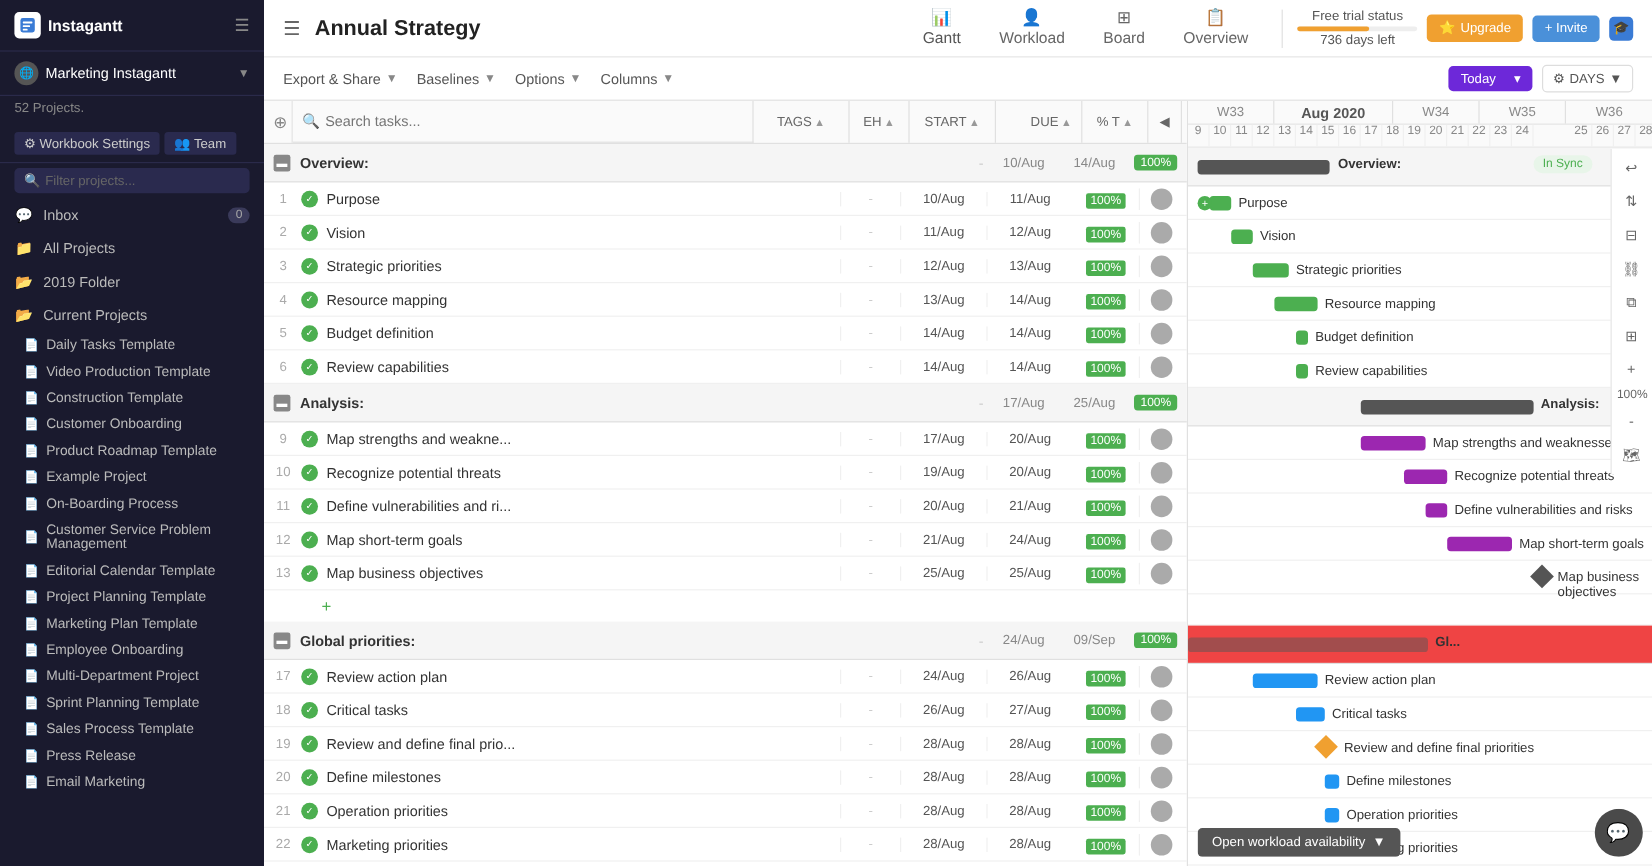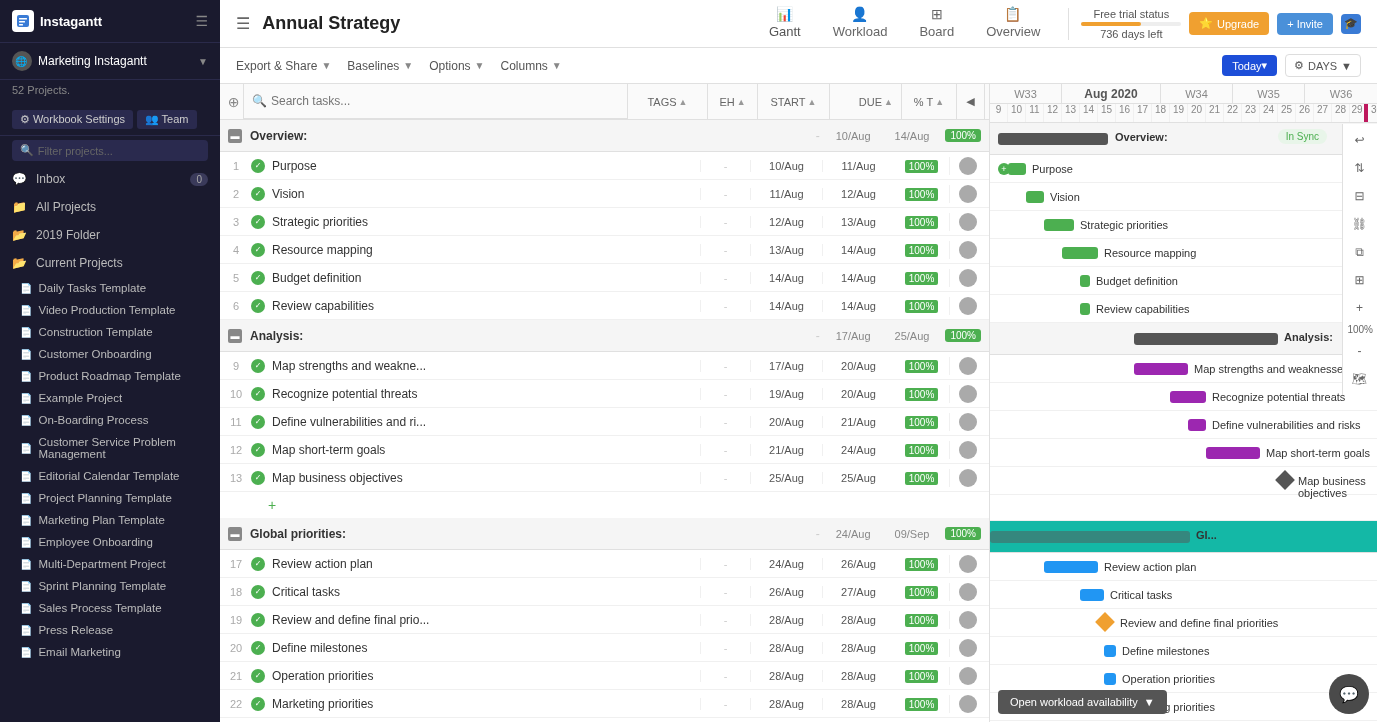--- a/index.html
+++ b/index.html
@@ -87,21 +87,21 @@
     .pct-green { background: #4caf50; color: #fff; font-size: 10px; padding: 1px 4px; border-radius: 2px; }
     .task-avatar { width: 36px; display: flex; align-items: center; justify-content: center; border-left: 1px solid #f0f0f0; }
     .avatar-circle { width: 18px; height: 18px; background: #aaa; border-radius: 50%; }
     .add-row { height: 26px; display: flex; align-items: center; padding: 0 48px; cursor: pointer; }
     .add-plus { color: #4caf50; font-size: 14px; margin-right: 4px; }
 
     
     .gantt { flex: 1; display: flex; flex-direction: column; overflow: hidden; background: #fff; }
     .gantt-header { border-bottom: 1px solid #e0e0e0; }
 
-    .today-btn { background: #1d4ed8; color: #fff; border: none; border-radius: 4px; padding: 4px 10px; font-size: 11px; cursor: pointer; display: flex; align-items: center; gap: 0; }
+    .today-btn { background: #6d28d9; color: #fff; border: none; border-radius: 4px; padding: 4px 10px; font-size: 11px; cursor: pointer; display: flex; align-items: center; gap: 15px; }
     .days-btn { background: #fff; color: #555; border: 1px solid #ddd; border-radius: 4px; padding: 4px 8px; font-size: 11px; cursor: pointer; display: flex; align-items: center; gap: 4px; }
 
     .right-tools { position: absolute; right: 0; top: 40px; display: flex; flex-direction: column; gap: 4px; padding: 4px; background: #fff; border-left: 1px solid #e0e0e0; z-index: 10; }
     .tool-btn { width: 24px; height: 24px; display: flex; align-items: center; justify-content: center; color: #666; cursor: pointer; border-radius: 3px; }
     .zoom-pct { font-size: 10px; color: #666; text-align: center; }
 
     .workload-btn { position: absolute; bottom: 8px; left: 8px; background: #555; color: #fff; border: none; border-radius: 4px; padding: 6px 12px; font-size: 11px; cursor: pointer; display: flex; align-items: center; gap: 6px; }
 
     .chat-bubble { position: absolute; bottom: 8px; right: 8px; width: 40px; height: 40px; background: #4a4a4a; border-radius: 50%; display: flex; align-items: center; justify-content: center; color: #fff; cursor: pointer; font-size: 16px; }
 
@@ -651,21 +651,21 @@
           <div style="width:18px;min-width:18px;text-align:center;font-size:10px;color:#888;border-right:1px solid #f0f0f0;">15</div>
           <div style="width:18px;min-width:18px;text-align:center;font-size:10px;color:#888;border-right:1px solid #f0f0f0;">16</div>
           <div style="width:18px;min-width:18px;text-align:center;font-size:10px;color:#888;border-right:1px solid #f0f0f0;">17</div>
           <div style="width:18px;min-width:18px;text-align:center;font-size:10px;color:#888;border-right:1px solid #f0f0f0;">18</div>
           <div style="width:18px;min-width:18px;text-align:center;font-size:10px;color:#888;border-right:1px solid #f0f0f0;">19</div>
           <div style="width:18px;min-width:18px;text-align:center;font-size:10px;color:#888;border-right:1px solid #f0f0f0;">20</div>
           <div style="width:18px;min-width:18px;text-align:center;font-size:10px;color:#888;border-right:1px solid #f0f0f0;">21</div>
           <div style="width:18px;min-width:18px;text-align:center;font-size:10px;color:#888;border-right:1px solid #f0f0f0;">22</div>
           <div style="width:18px;min-width:18px;text-align:center;font-size:10px;color:#888;border-right:1px solid #f0f0f0;">23</div>
           <div style="width:18px;min-width:18px;text-align:center;font-size:10px;color:#888;border-right:1px solid #f0f0f0;">24</div>
-          <div style="width:18px;min-width:18px;text-align:center;font-size:10px;color:#888;border-right:1px solid #f0f0f0;">25</div>
+          <div style="width:18px;min-width:18px;text-align:center;font-size:10px;color:#888;border-right:1px solid #f0f0f0;margin-left:31px;">25</div>
           <div style="width:18px;min-width:18px;text-align:center;font-size:10px;color:#888;border-right:1px solid #f0f0f0;">26</div>
           <div style="width:18px;min-width:18px;text-align:center;font-size:10px;color:#888;border-right:1px solid #f0f0f0;">27</div>
           <div style="width:18px;min-width:18px;text-align:center;font-size:10px;color:#888;border-right:1px solid #f0f0f0;">28</div>
           <div style="width:18px;min-width:18px;text-align:center;font-size:10px;color:#888;border-right:4px solid #be185d;">29</div>
           <div style="width:18px;min-width:18px;text-align:center;font-size:10px;color:#888;border-right:1px solid #f0f0f0;">30</div>
 
         </div>
       </div>
 
       <div style="flex:1;overflow:auto;position:relative;">
@@ -736,21 +736,21 @@
           <span style="position:absolute;left:276px;top:8px;font-size:11px;color:#333;">Map short-term goals</span>
         </div>
 
         <div style="height:28px;border-bottom:1px solid #f0f0f0;position:relative;">
           <div style="position:absolute;left:288px;top:6px;width:14px;height:14px;background:#555;transform:rotate(45deg);"></div>
           <span style="position:absolute;left:308px;top:8px;font-size:11px;color:#333;">Map business objectives</span>
         </div>
 
         <div style="height:26px;border-bottom:1px solid #f0f0f0;"></div>
 
-        <div style="height:32px;background:#14b8a6;border-bottom:1px solid #e0e0e0;position:relative;">
+        <div style="height:32px;background:#ef4444;border-bottom:1px solid #e0e0e0;position:relative;">
           <div style="position:absolute;left:0px;top:10px;height:12px;width:200px;background:#555;border-radius:3px;opacity:0.5;"></div>
           <span style="position:absolute;left:206px;top:8px;font-size:11px;font-weight:600;color:#333;">Gl...</span>
         </div>
 
         <div style="height:28px;border-bottom:1px solid #f0f0f0;position:relative;">
           <div style="position:absolute;left:54px;top:8px;height:12px;width:54px;background:#2196f3;border-radius:3px;"></div>
           <span style="position:absolute;left:114px;top:8px;font-size:11px;color:#333;">Review action plan</span>
         </div>
 
         <div style="height:28px;border-bottom:1px solid #f0f0f0;position:relative;">

